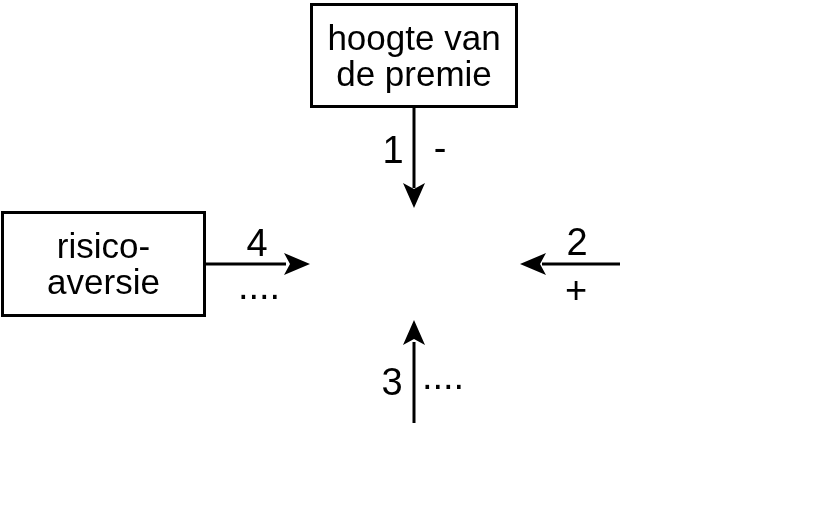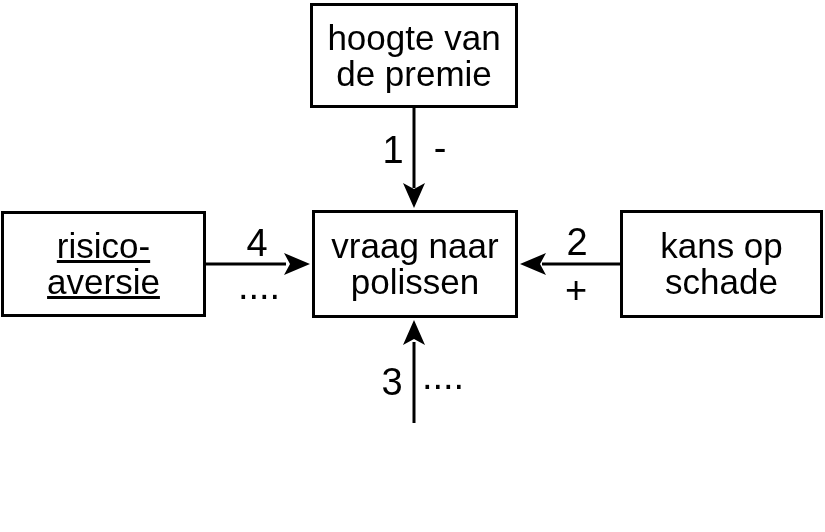--- a/index.html
+++ b/index.html
@@ -23,21 +23,21 @@
     background: #ffffff;
     display: flex;
     align-items: center;
     justify-content: center;
     text-align: center;
     white-space: pre-line;
     font-size: 35px;
     line-height: 36px;
   }
   .box-premium { left: 310px; top: 3px;   width: 208px; height: 105px; }
-  .box-risk    { left: 1px;   top: 211px; width: 205px; height: 106px; text-decoration: underline; }
+  .box-risk    { left: 1px;   top: 211px; width: 205px; height: 106px; }
   .box-demand  { left: 312px; top: 210px; width: 206px; height: 108px; }
   .box-chance  { left: 620px; top: 210px; width: 203px; height: 108px; }
   .box-burden  { left: 312px; top: 423px; width: 204px; height: 105px; }
 
   .arrow-layer {
     position: absolute;
     left: 0; top: 0;
     width: 825px;
     height: 532px;
     pointer-events: none;
@@ -63,24 +63,20 @@
 </style>
 </head>
 <body>
 
 <div class="canvas">
 
   <div class="box box-premium">hoogte van
 de premie</div>
   <div class="box box-risk">risico-
 aversie</div>
-  <div class="box box-demand">vraag naar
-polissen</div>
-  <div class="box box-chance">kans op
-schade</div>
 
   <svg class="arrow-layer" viewBox="0 0 825 532" xmlns="http://www.w3.org/2000/svg">
 
     <line class="arrow-line" x1="414" y1="108" x2="414" y2="188"></line>
     <polygon class="arrow-head" points="414,208 403,183 414,189 425,183"></polygon>
 
     <line class="arrow-line" x1="620" y1="264" x2="542" y2="264"></line>
     <polygon class="arrow-head" points="520,264 546,253 540,264 546,275"></polygon>
 
     <line class="arrow-line" x1="414" y1="423" x2="414" y2="342"></line>

